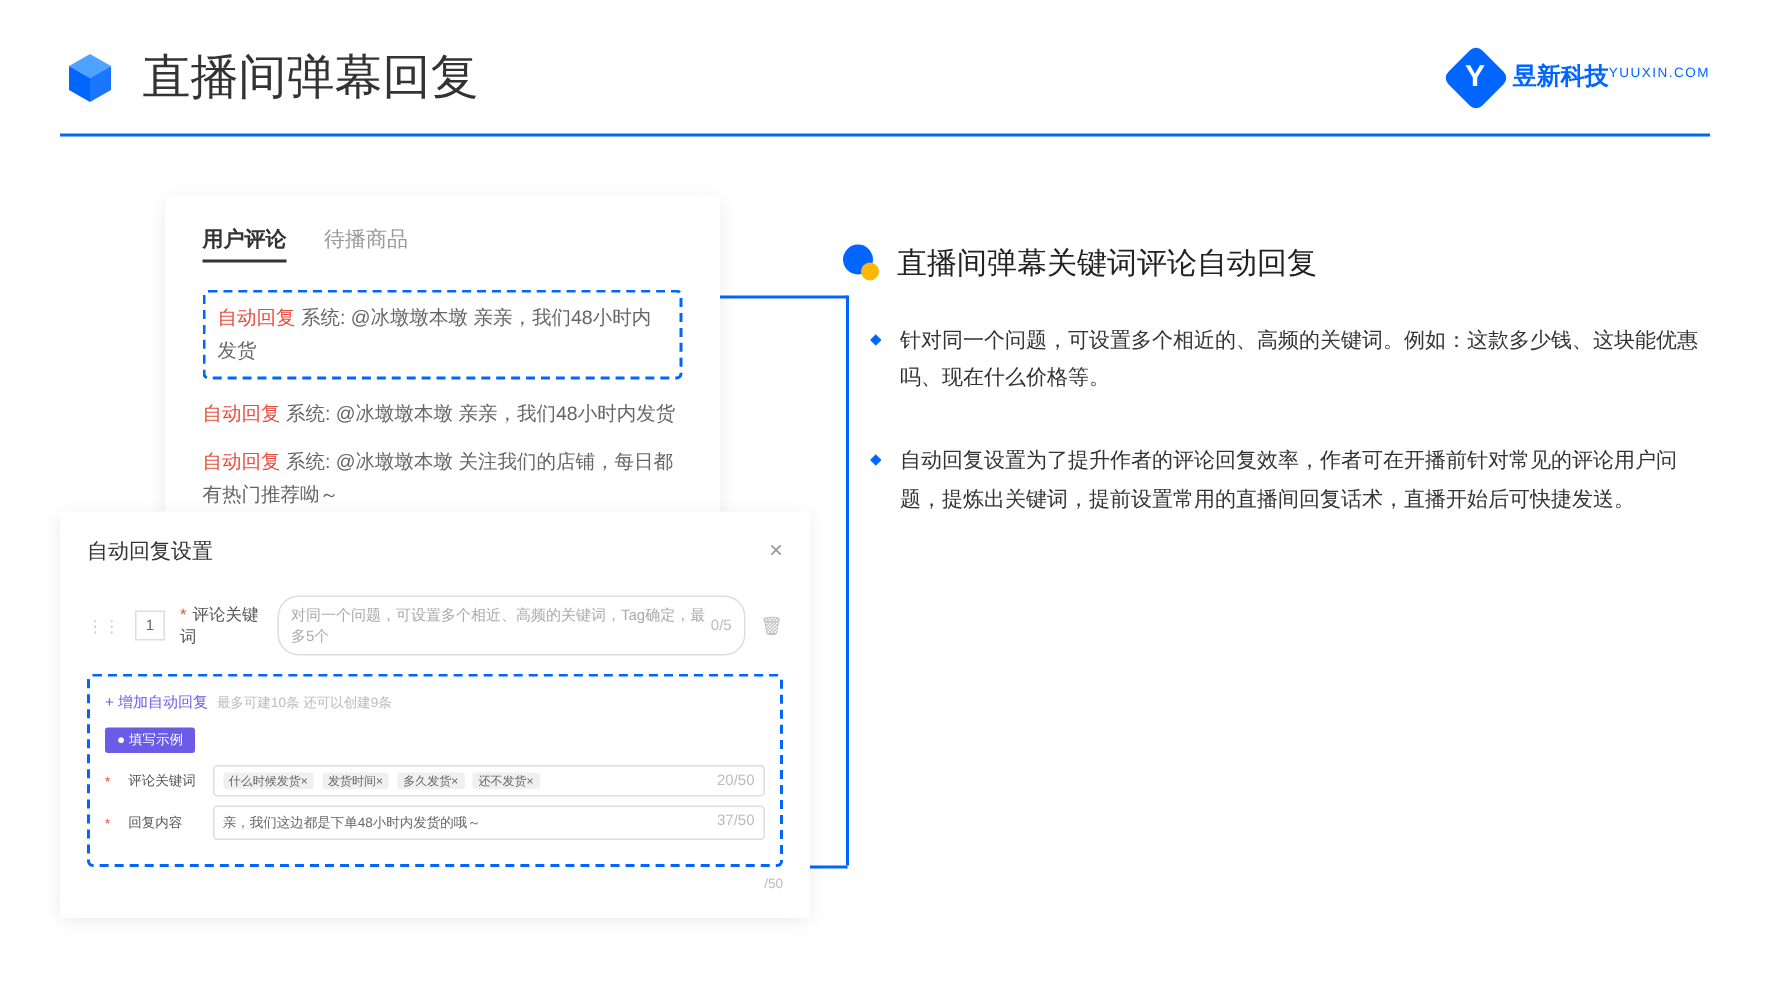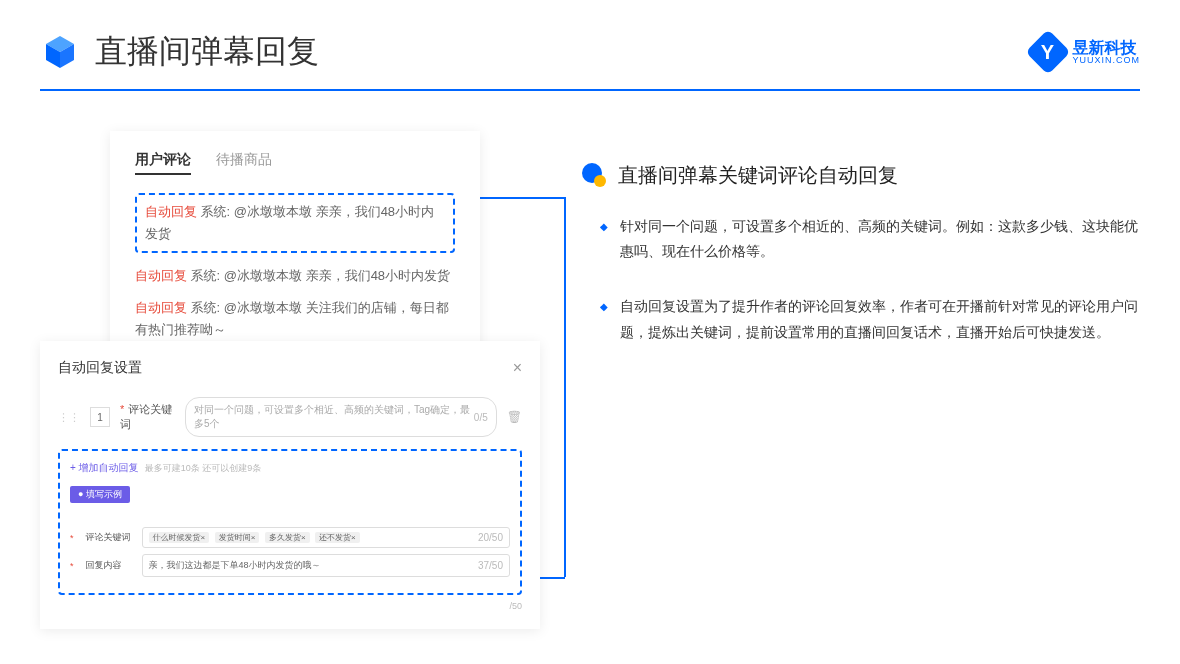--- a/index.html
+++ b/index.html
@@ -4,25 +4,25 @@
 <style>
 *{margin:0;padding:0;box-sizing:border-box;font-family:"Microsoft YaHei","PingFang SC",sans-serif}
 body{width:1180px;height:664px;background:#fff;position:relative;overflow:hidden}
 .header{display:flex;align-items:center;padding:30px 40px 15px;justify-content:space-between}
 .header-left{display:flex;align-items:center;gap:15px}
 .cube-icon{width:40px;height:40px;position:relative}
 .title{font-size:32px;color:#333;font-weight:400}
 .logo-right{display:flex;align-items:center;gap:8px}
 .logo-badge{width:32px;height:32px;background:#0066ff;border-radius:6px;display:flex;align-items:center;justify-content:center;color:#fff;font-weight:bold;font-size:20px;transform:rotate(45deg)}
 .logo-badge span{transform:rotate(-45deg)}
-.logo-text{display:flex;flex-direction:column;line-height:1}
+.logo-text{display:flex;flex-direction:row;line-height:1}
 .logo-cn{color:#0066ff;font-size:16px;font-weight:bold}
 .logo-en{color:#0066ff;font-size:9px;letter-spacing:1px}
 .divider{height:2px;background:#0066ff;margin:0 40px}
-.content{display:flex;padding:40px;gap:60px}
+.content{display:flex;padding:40px;gap:40px}
 .left-col{width:480px;position:relative}
 .right-col{flex:1;padding-top:30px}
 .comment-panel{background:#fff;box-shadow:0 2px 12px rgba(0,0,0,0.08);padding:20px 25px;width:370px;margin-left:70px;position:relative}
 .tabs{display:flex;gap:25px;margin-bottom:18px;font-size:14px}
 .tab-active{color:#333;font-weight:bold;border-bottom:2px solid #333;padding-bottom:4px}
 .tab-inactive{color:#999}
 .comment-item{font-size:13px;line-height:1.7;margin-bottom:10px;color:#666}
 .auto-tag{color:#e74c3c;font-weight:400}
 .highlight-box{border:2px dashed #0066ff;border-radius:4px;padding:6px 8px;margin-bottom:12px;position:relative}
 .settings-panel{background:#fff;box-shadow:0 2px 12px rgba(0,0,0,0.08);padding:18px;width:500px;position:absolute;top:210px;left:0}
@@ -31,24 +31,24 @@
 .form-row{display:flex;align-items:center;gap:10px;margin-bottom:12px;font-size:11px}
 .idx-box{width:20px;height:20px;border:1px solid #ddd;display:flex;align-items:center;justify-content:center;font-size:10px;color:#666}
 .red-dot{color:#e74c3c;margin-right:4px}
 .field-label{color:#555;width:55px;font-size:11px}
 .field-input{flex:1;border:1px solid #ddd;border-radius:14px;padding:5px 8px;font-size:10px;color:#aaa;display:flex;justify-content:space-between;align-items:center}
 .count{color:#bbb;font-size:10px}
 .trash{color:#bbb;font-size:12px}
 .example-section{border:2px dashed #0066ff;border-radius:4px;padding:10px;margin-top:10px}
 .add-link{color:#6b5ce7;font-size:10px;margin-bottom:8px;display:block}
 .add-hint{color:#bbb;font-size:9px;margin-left:6px}
-.example-badge{background:#6b5ce7;color:#fff;font-size:9px;padding:2px 8px;border-radius:2px;display:inline-block;margin-bottom:24px}
+.example-badge{background:#6b5ce7;color:#fff;font-size:9px;padding:2px 8px;border-radius:2px;display:inline-block;margin-bottom:8px}
 .example-row{display:flex;align-items:center;gap:8px;font-size:9px;margin-bottom:6px}
 .ex-label{color:#555;width:48px}
-.ex-input{flex:1;border:1px solid #ddd;border-radius:3px;padding:4px 6px;display:flex;justify-content:space-between;align-items:center}
+.ex-input{flex:1;border:1px solid #ddd;border-radius:3px;padding:4px 6px;display:flex;justify-content:space-between;align-items:flex-start}
 .tag-chip{background:#f0f0f0;padding:1px 4px;border-radius:2px;font-size:8px;color:#666;margin-right:3px}
 .section-title{display:flex;align-items:center;gap:10px;margin-bottom:25px}
 .bubble-icon{width:28px;height:28px;position:relative}
 .section-heading{font-size:20px;color:#222;font-weight:500}
 .bullet-list{list-style:none;padding-left:20px}
 .bullet-item{position:relative;padding-left:20px;margin-bottom:30px;font-size:14px;line-height:1.8;color:#333}
 .bullet-item::before{content:"◆";position:absolute;left:0;color:#0066ff;font-size:10px;top:4px}
 .connector{position:absolute;border:1px solid #0066ff;pointer-events:none}
 .conn1{top:66px;left:440px;width:85px;height:0;border-top:1.5px solid #0066ff}
 .conn2{top:66px;left:524px;width:0;height:380px;border-left:1.5px solid #0066ff}

